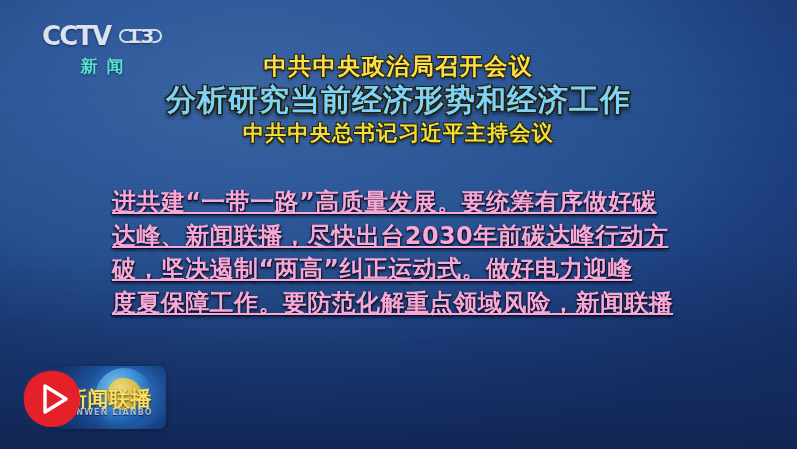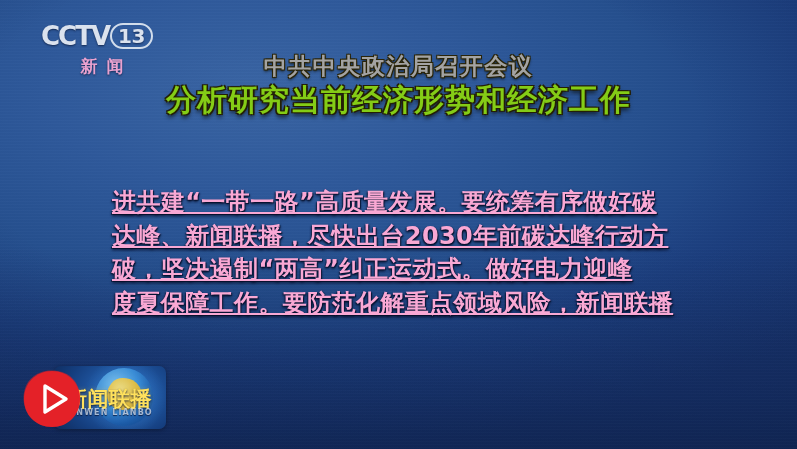--- a/index.html
+++ b/index.html
@@ -53,55 +53,56 @@
     left: 41px;
     top: 21px;
     width: 122px;
     height: 62px;
     opacity: 0.93;
   }
   .cctv-row {
     display: flex;
     align-items: center;
     height: 30px;
-    gap: 0px;
+    gap: 8px;
+    justify-content: center;
   }
   .cctv-word {
     font-family: "DejaVu Sans", "Liberation Sans", sans-serif;
     font-size: 26px;
     font-weight: 700;
     letter-spacing: -2.0px;
     color: #e8edf5;
     text-shadow: 0 1px 2px rgba(8,20,50,0.75);
     line-height: 30px;
   }
   .cctv-13 {
     margin-left: 1px;
     display: inline-flex;
     align-items: center;
     justify-content: center;
     min-width: 40px;
-    height: 26px;
+    height: 14px;
     padding: 0 6px;
     border: 2px solid #dfe7f2;
     border-radius: 14px;
     font-size: 20px;
     font-weight: 700;
     color: #e8edf5;
     letter-spacing: -0.5px;
     text-shadow: 0 1px 2px rgba(8,20,50,0.7);
     box-sizing: border-box;
   }
   .cctv-sub {
     margin-top: 4px;
     text-align: center;
     font-family: "DejaVu Sans", "Liberation Sans", sans-serif;
     font-size: 17px;
     font-weight: 700;
-    color: #f9a8d4;
+    color: #5eead4;
     letter-spacing: 9px;
     text-indent: 9px;
     text-shadow: 0 1px 2px rgba(8,20,50,0.75);
   }
 
   
   #hd-mark {
     position: absolute;
     right: 24px;
     top: 33px;
@@ -122,31 +123,31 @@
   }
   .hl {
     font-family: "DejaVu Sans", "Liberation Sans", sans-serif;
     font-weight: 700;
     white-space: nowrap;
     line-height: 1.0;
   }
   .hl-1 {
     font-size: 23px;
     letter-spacing: 1.5px;
-    color: #a3a3a3;
+    color: #fde047;
     text-shadow:
       -1px -1px 0 #2a2408, 1px -1px 0 #2a2408,
       -1px  1px 0 #2a2408, 1px  1px 0 #2a2408,
        0 2px 3px rgba(10,12,6,0.85);
     margin-bottom: 7px;
   }
   .hl-2 {
     font-size: 30px;
     letter-spacing: 1px;
-    color: #84cc16;
+    color: #7dd3fc;
     text-shadow:
       -1.4px -1.4px 0 #241f05, 1.4px -1.4px 0 #241f05,
       -1.4px  1.4px 0 #241f05, 1.4px  1.4px 0 #241f05,
        0 3px 4px rgba(8,10,4,0.9);
     margin-bottom: 8px;
   }
   .hl-3 {
     font-size: 21px;
     letter-spacing: 1.2px;
     color: #f0de3d;
@@ -273,20 +274,21 @@
       <span class="cctv-word">CCTV</span>
       <span class="cctv-13">13</span>
     </div>
     <div class="cctv-sub">新闻</div>
   </div>
 
 
   <div id="headline">
     <div class="hl hl-1">中共中央政治局召开会议</div>
     <div class="hl hl-2">分析研究当前经济形势和经济工作</div>
+    <div class="hl hl-3">中共中央总书记习近平主持会议</div>
   </div>
 
   <div id="subtitle-body">
     <div class="sub-line">进共建“一带一路”高质量发展。要统筹有序做好碳</div>
     <div class="sub-line">达峰、新闻联播，尽快出台2030年前碳达峰行动方</div>
     <div class="sub-line">破，坚决遏制“两高”纠正运动式。做好电力迎峰</div>
     <div class="sub-line">度夏保障工作。要防范化解重点领域风险，新闻联播</div>
   </div>
 
   <div id="xwlb-logo">

